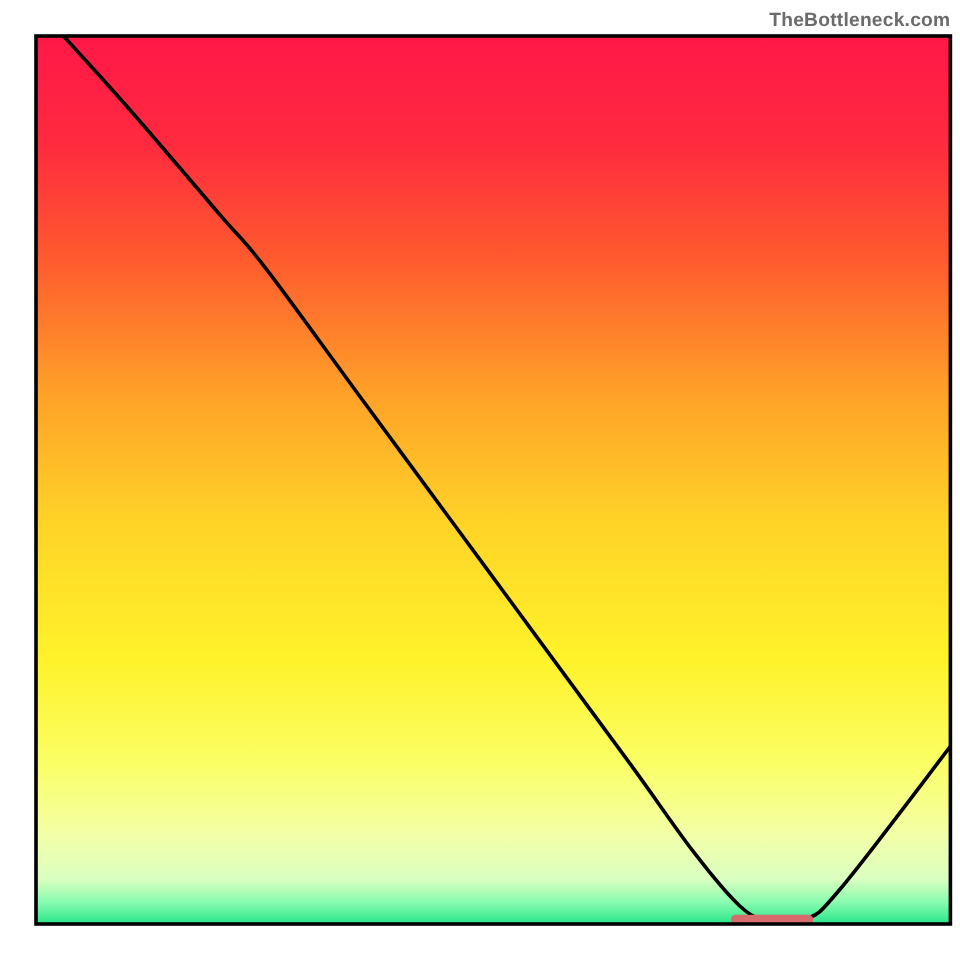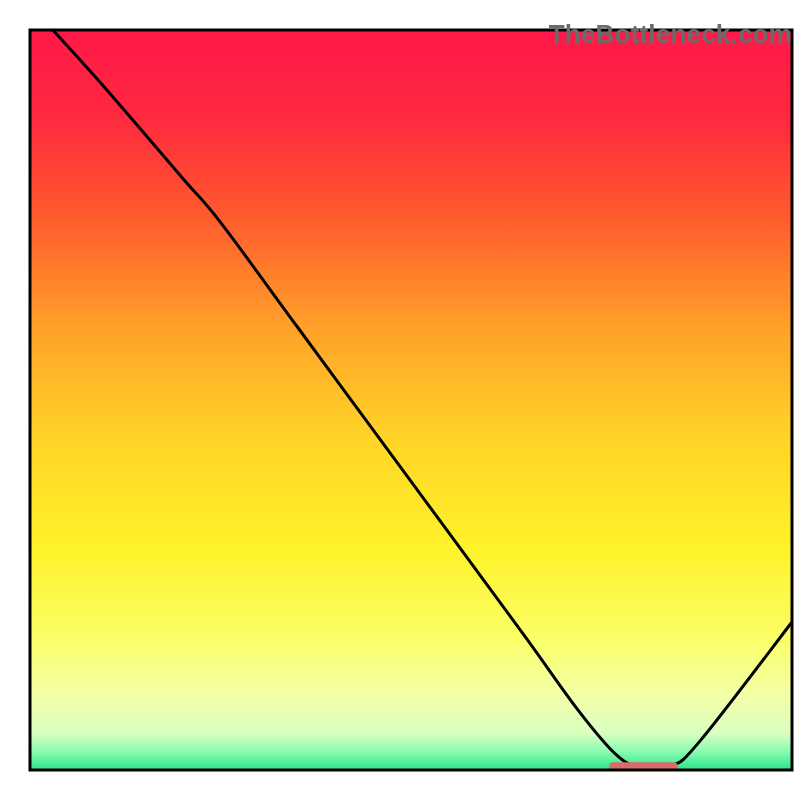--- a/index.html
+++ b/index.html
@@ -11,23 +11,23 @@
     font-family: Arial, Helvetica, sans-serif;
     overflow: hidden;
   }
   .stage {
     position: relative;
     width: 800px;
     height: 800px;
   }
   .watermark {
     position: absolute;
-    top: 19px;
+    top: 9px;
     right: 8px;
-    font-size: 26px;
+    font-size: 16px;
     font-weight: 600;
     color: #6b6b6b;
     letter-spacing: 0.2px;
     z-index: 5;
   }
   svg.chart {
     position: absolute;
     left: 0;
     top: 0;
     width: 800px;

